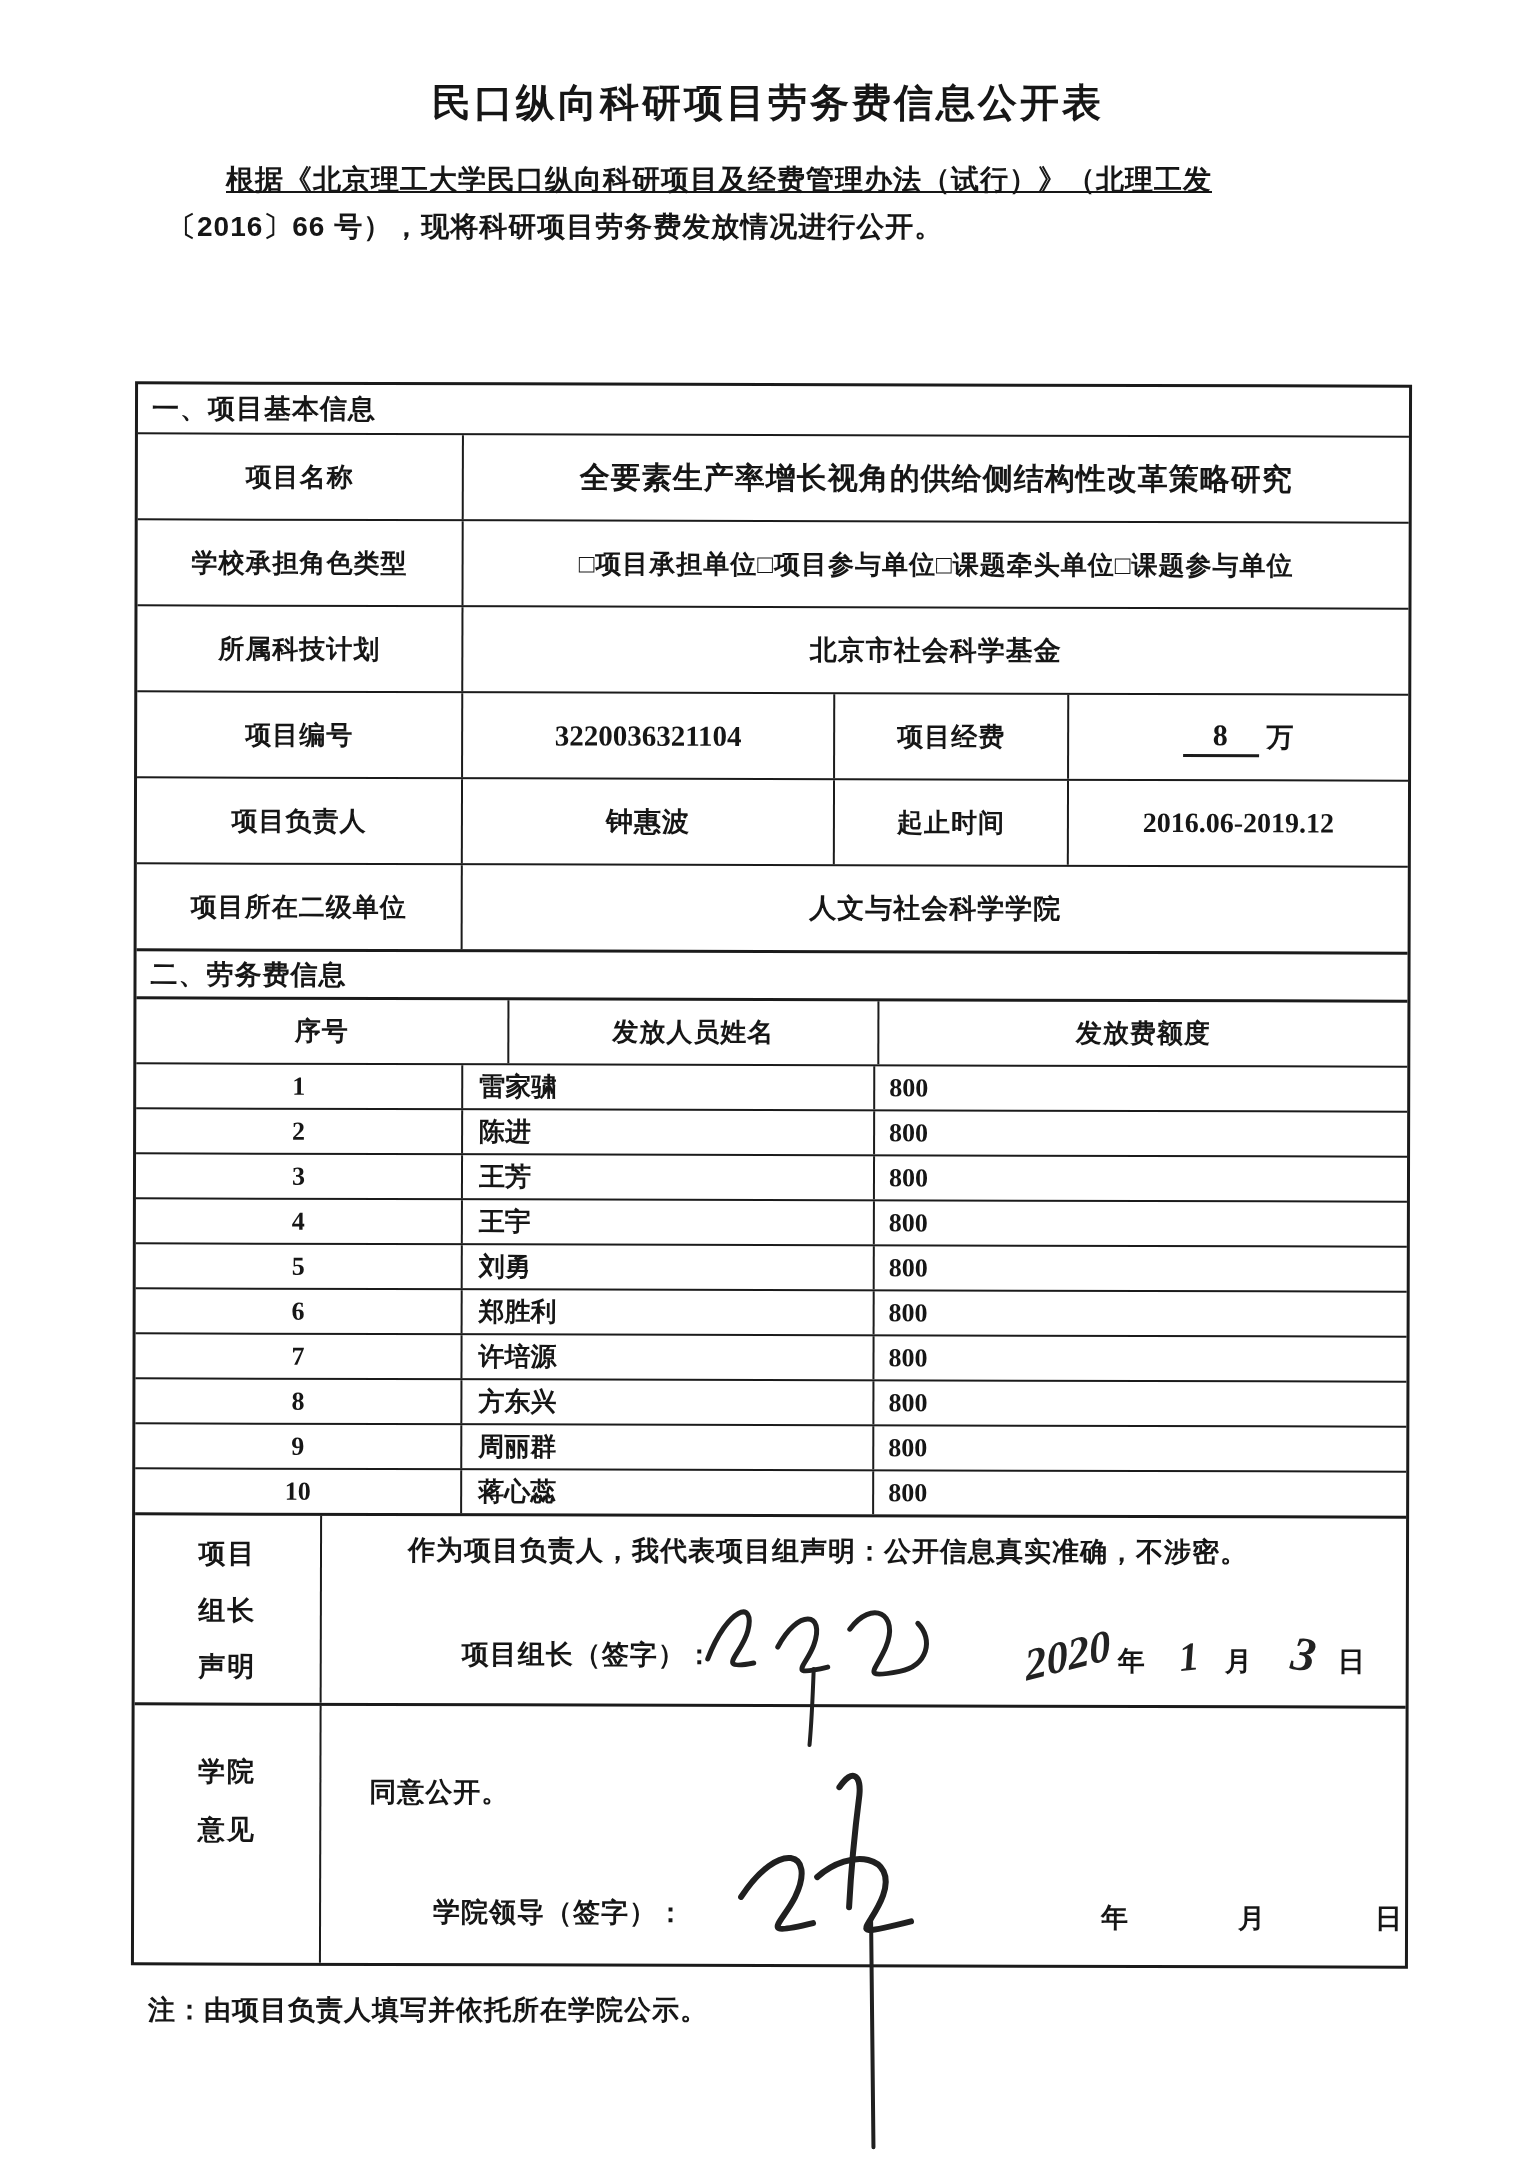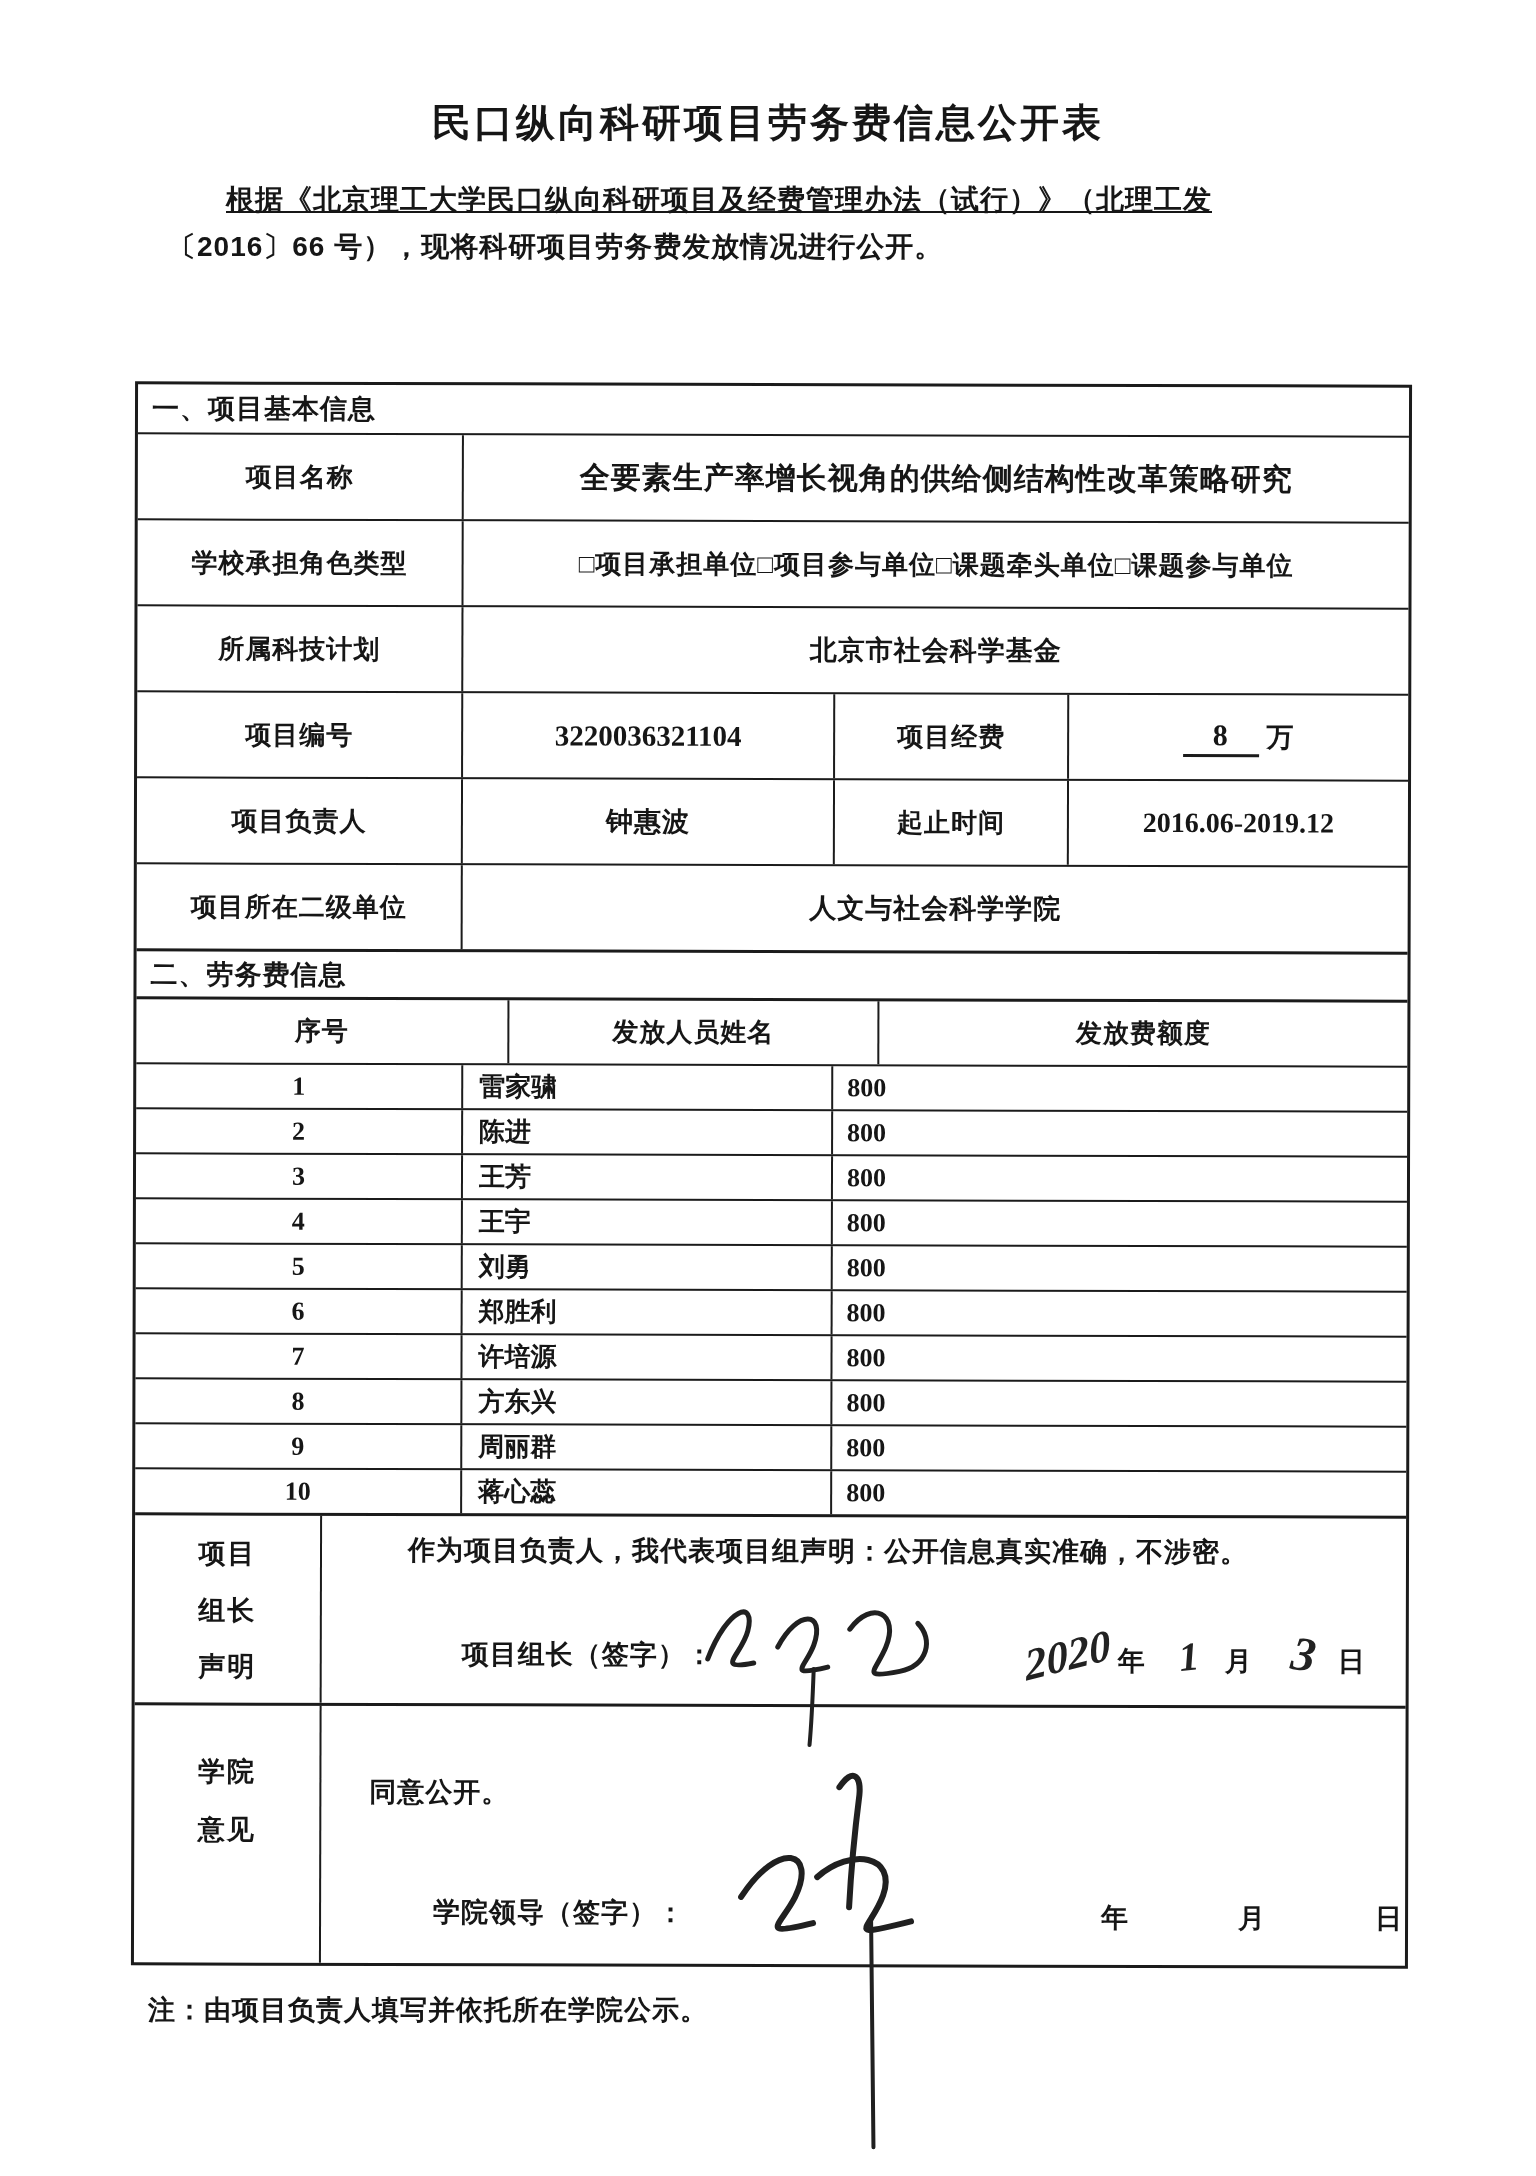--- a/index.html
+++ b/index.html
@@ -2,21 +2,21 @@
 <html lang="zh"><head>
 <meta charset="utf-8">
 <style>
   html,body { margin:0; padding:0; background:#e8e8e8; }
   .sheet {
     position:relative; width:1536px; height:2176px; margin:0 auto;
     background:#ffffff; color:#161616; overflow:hidden;
     font-family:"Liberation Sans", sans-serif;
   }
   .title {
-    padding-top:96px; text-align:center;
+    padding-top:76px; text-align:center;
     font-size:39px; font-weight:bold; letter-spacing:3px;
   }
   .intro {
     margin:26px 150px 0 168px;
     font-size:28px; font-weight:bold; line-height:47px; letter-spacing:1px;
   }
   .intro .l1 { text-indent:58px;text-decoration:underline; }
 
   .doc-table {
     position:absolute; left:133px; top:383px; width:1277px;
@@ -44,21 +44,21 @@
   .roles { font-size:26px; }
   .u8 { display:inline-block; min-width:64px; padding:0 6px 2px 6px;
     border-bottom:3px solid #1b1b1b; text-align:center;
     font-family:"Liberation Serif", serif; font-size:30px; }
 
   .mem-head { height:66px; }
   .mh1 { width:373px; } .mh2 { width:370px; }
   .mem { height:45px; }
   .mem .c-no { width:327px; justify-content:center;
     font-family:"Liberation Serif", serif; font-weight:bold; font-size:26px; }
-  .mem .c-name { width:370px; padding-left:16px; font-size:26px; font-weight:bold; }
+  .mem .c-name { width:412px; padding-left:16px; font-size:26px; font-weight:bold; }
   .mem .c-amt { padding-left:14px; font-family:"Liberation Serif", serif;
     font-weight:bold; font-size:26px; }
 
   .vlab { width:187px; flex-direction:column; align-items:center;
     font-size:27px; font-weight:bold; letter-spacing:2px; }
   .decl-lab { justify-content:space-between; padding:20px 0 18px;gap:8px; }
   .opin-lab { justify-content:flex-start; padding-top:48px; gap:22px; }
   .decl { height:190px; }
   .opin { height:260px; }
   .freebox { position:relative; overflow:visible; display:block; }

